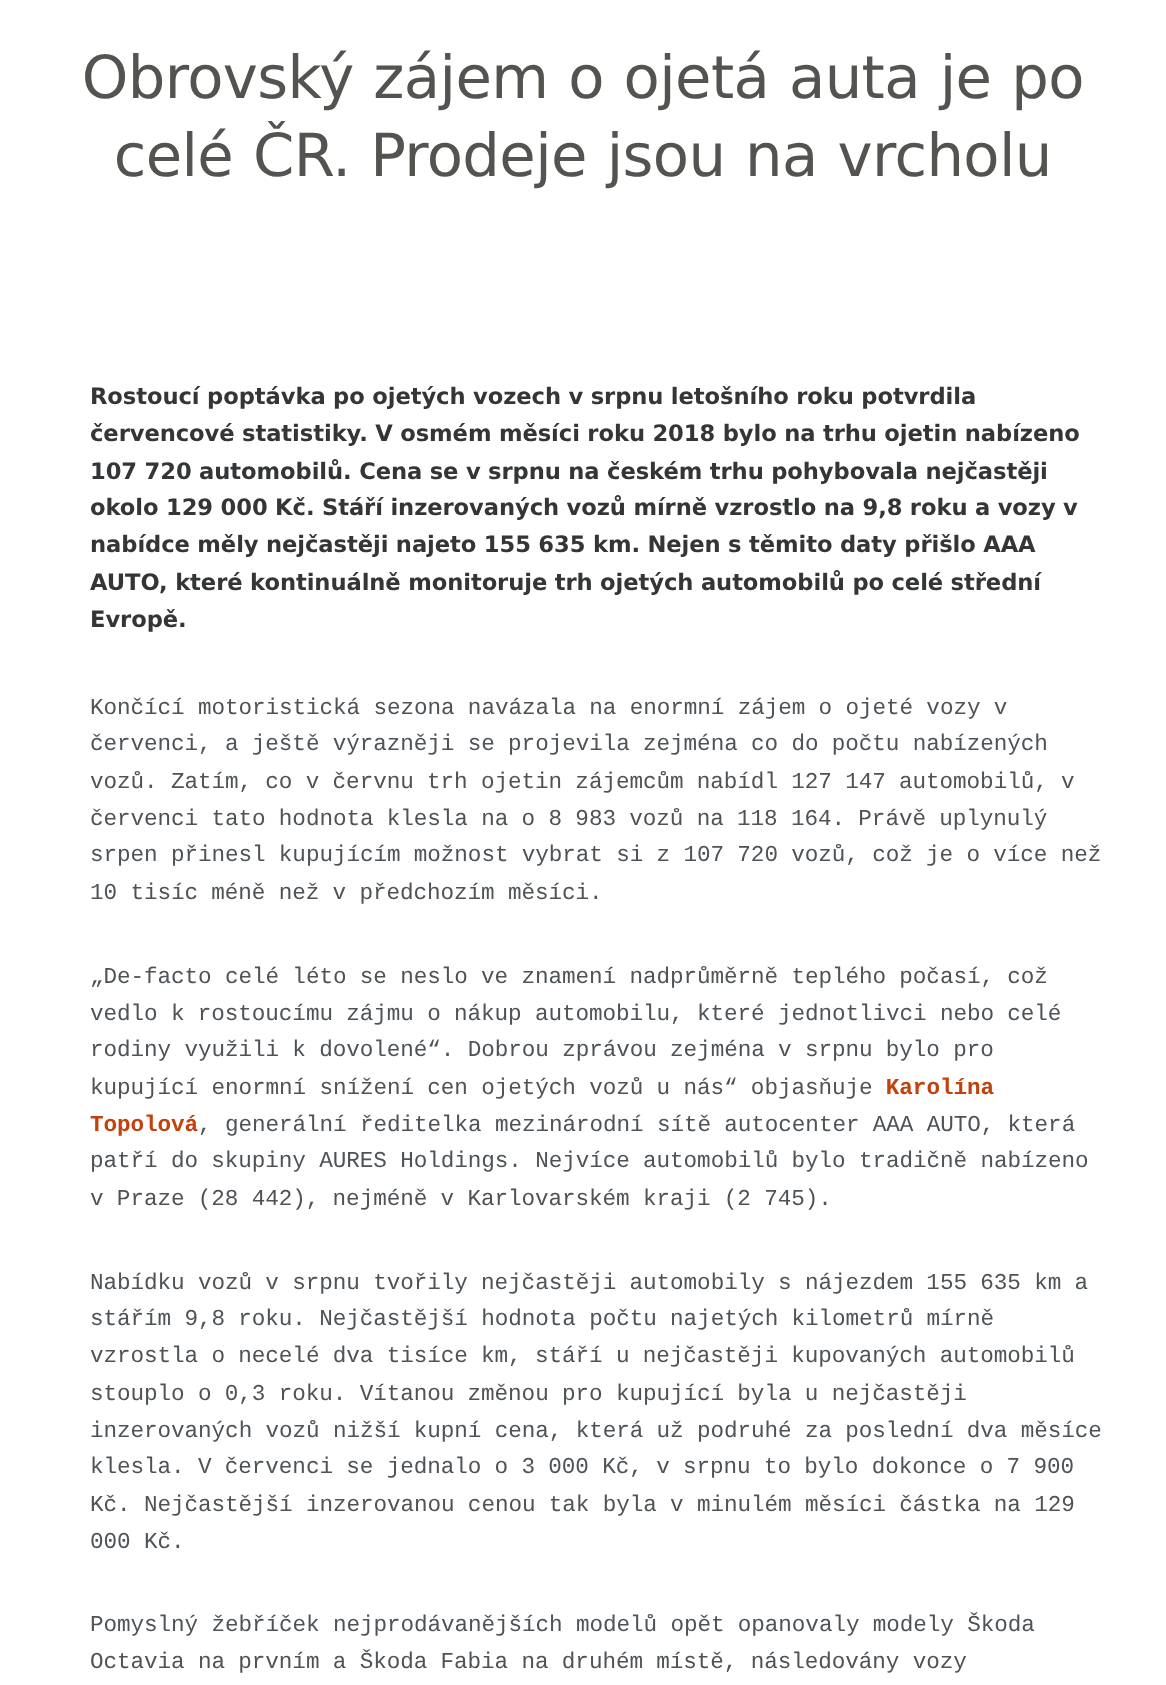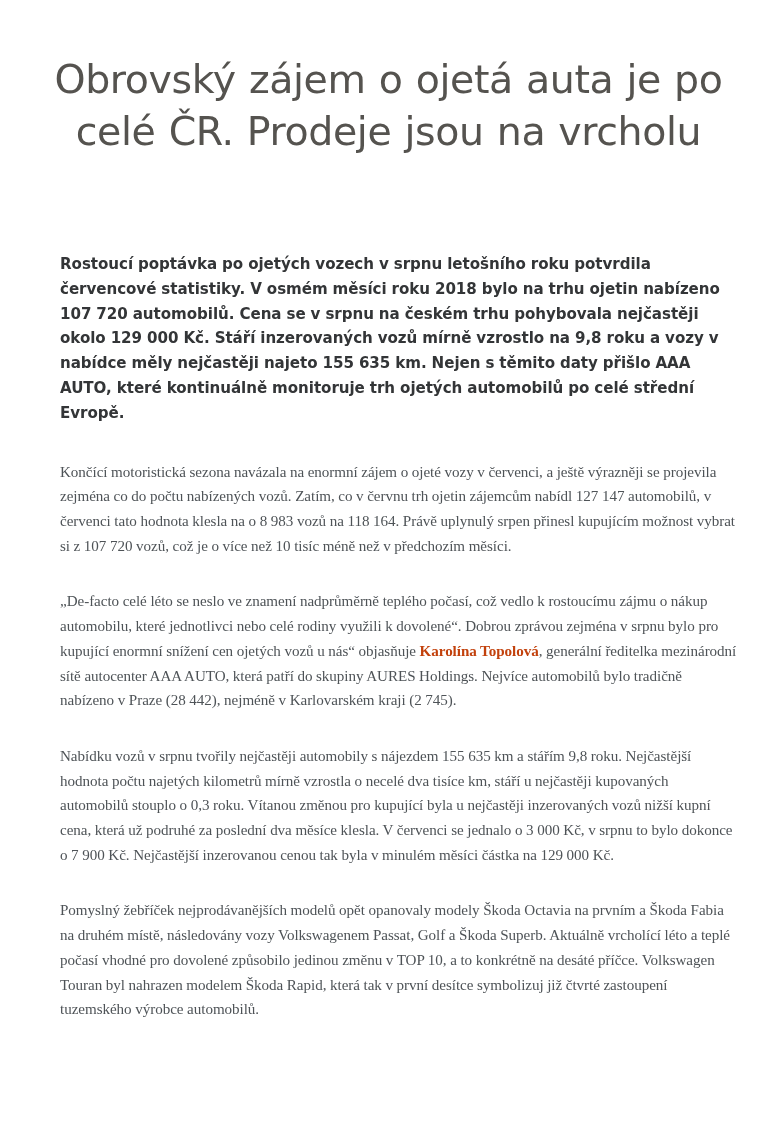--- a/index.html
+++ b/index.html
@@ -20,21 +20,21 @@
     position: relative;
     width: 777px;
     height: 1123px;
     background: #ffffff;
     box-sizing: border-box;
   }
 
   
   .article-title {
     position: absolute;
-    top: 27px;
+    top: 0;
     left: 38px;
     width: 701px;
     text-align: center;
     font-family: "DejaVu Sans", "Liberation Sans", sans-serif;
     font-weight: 400;
     font-size: 39.5px;
     line-height: 52px;
     letter-spacing: -0.4px;
     color: #55534f;
     word-spacing: 1px;
@@ -53,21 +53,21 @@
     font-weight: 700;
     font-size: 15.1px;
     line-height: 24.8px;
     color: #333537;
     letter-spacing: -0.05px;
     margin: 0 0 34px 0;
     word-spacing: -0.2px;
   }
 
   .body-paragraph {
-    font-family: Liberation Serif, serif;
+    font-family: Liberation Mono, monospace;
     font-weight: 400;
     font-size: 15.1px;
     line-height: 24.7px;
     color: #4e5357;
     letter-spacing: -0.05px;
     margin: 0 0 31px 0;
     word-spacing: -0.1px;
   }
 
   .body-paragraph:last-child {

